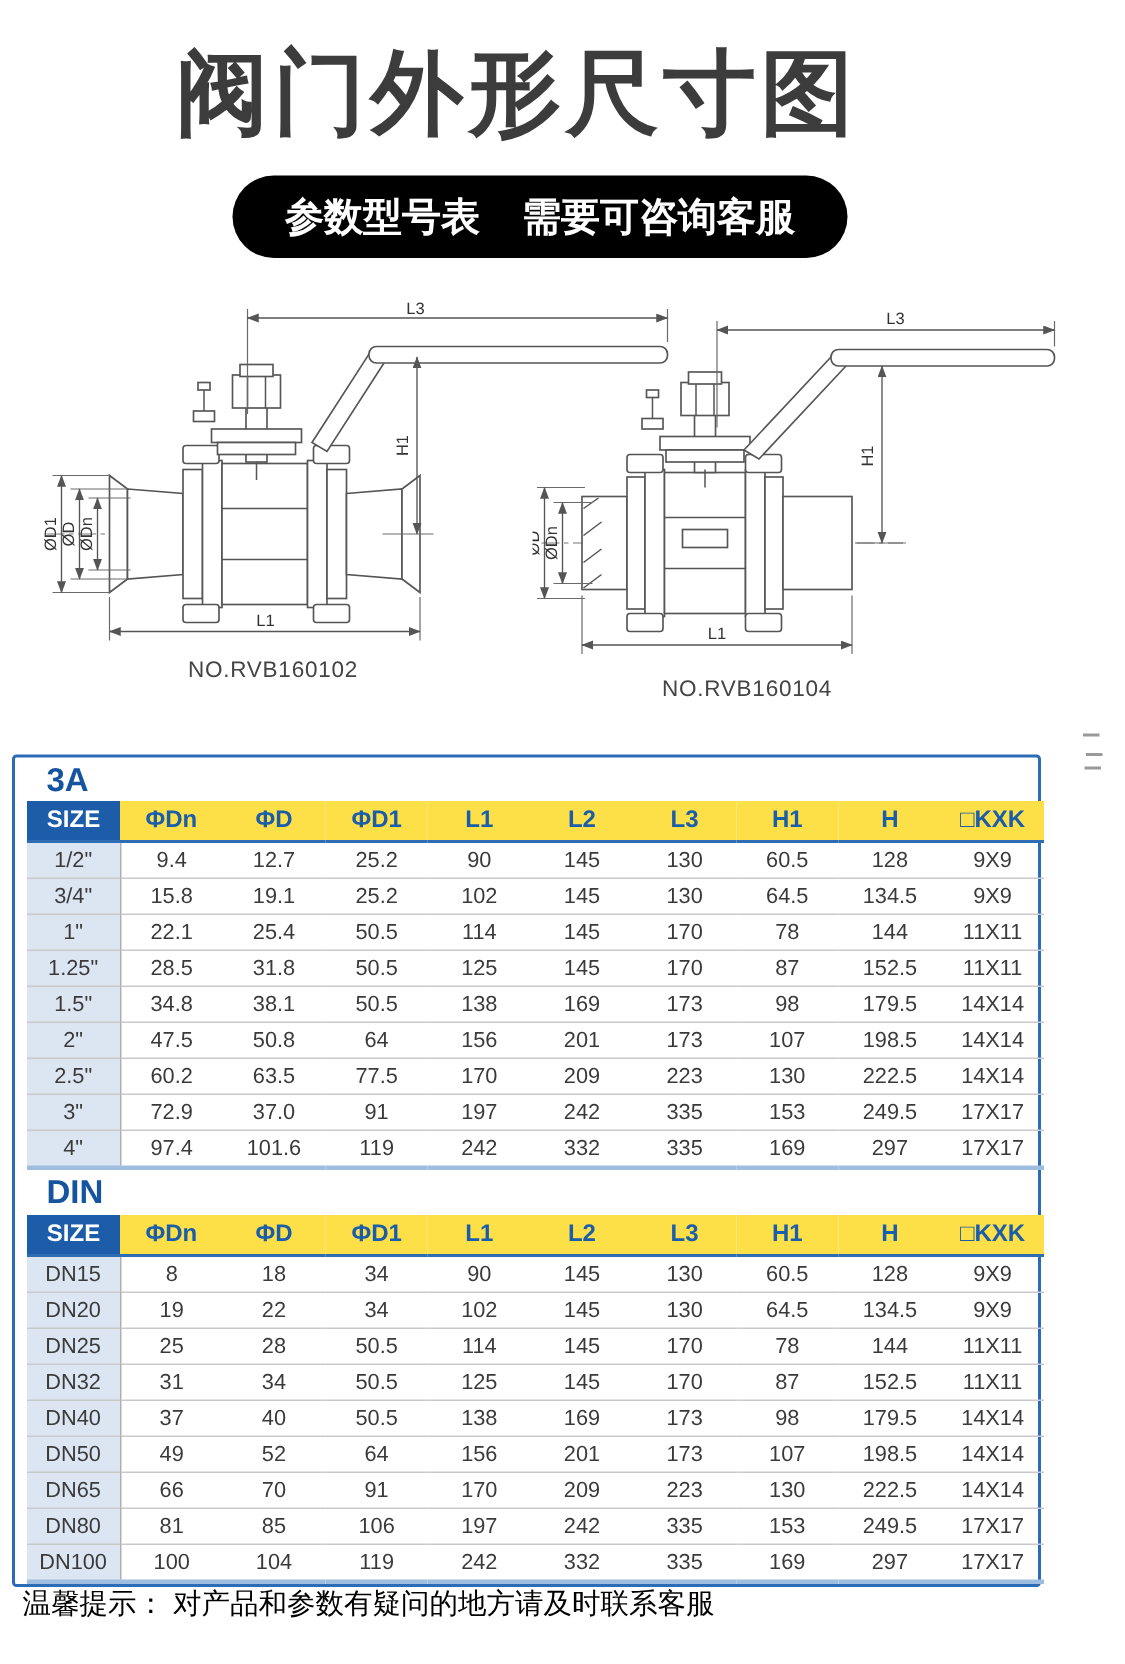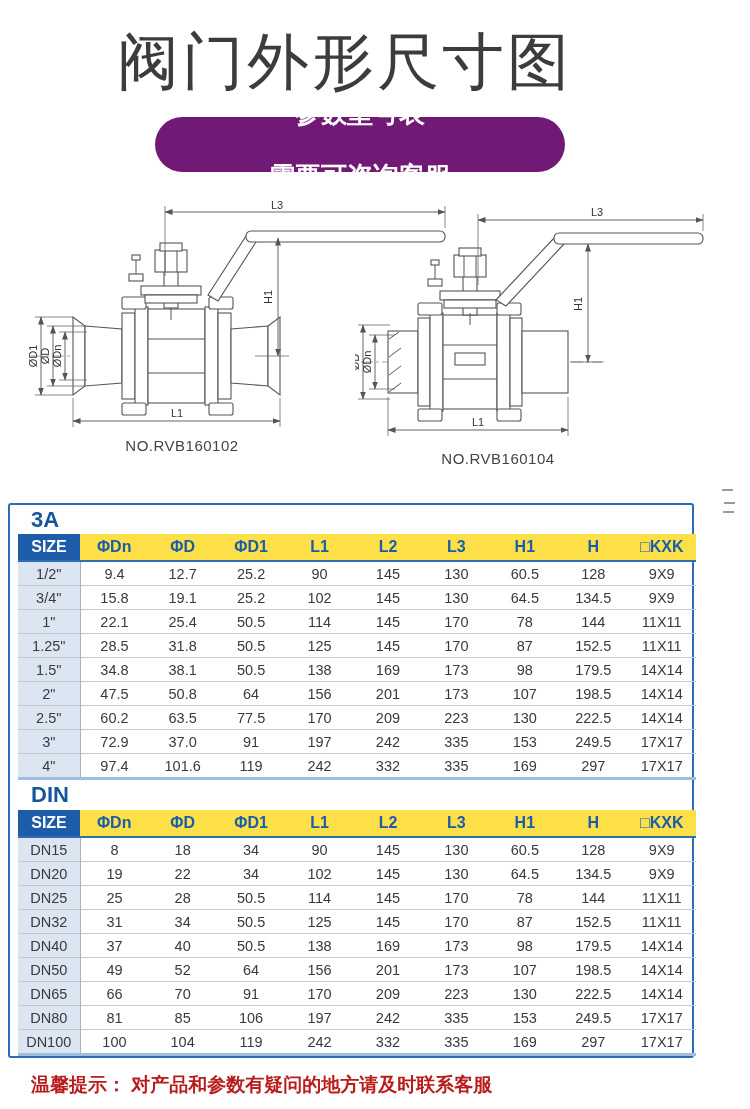--- a/index.html
+++ b/index.html
@@ -2,27 +2,27 @@
 <html><head>
 <meta charset="utf-8">
 <style>
   html,body{margin:0;padding:0;}
   body{
     width:750px;height:1109px;position:relative;background:#ffffff;
     font-family:"Liberation Sans",sans-serif;overflow:hidden;
   }
   .page-title{
     position:absolute;top:20px;left:0;width:689px;text-align:center;
-    font-size:62px;font-weight:normal;color:#3c3c3c;letter-spacing:3px;margin:0;
+    font-size:62px;font-weight:bold;color:#3c3c3c;letter-spacing:3px;margin:0;
   }
   .banner{
     position:absolute;top:117px;left:155px;width:410px;height:55px;
-    background:#701a75;border-radius:28px;
+    background:#000000;border-radius:28px;
     display:flex;align-items:center;justify-content:center;gap:28px;
-    color:#ffffff;font-weight:bold;font-size:26px;flex-direction:column;
+    color:#ffffff;font-weight:bold;font-size:26px;
   }
   svg.drawing{position:absolute;}
   #draw-left{left:25px;top:198px;}
   #draw-right{left:355px;top:205px;}
   .part{fill:#ffffff;stroke:#555555;stroke-width:1.1;}
   .ln{stroke:#555555;stroke-width:1;fill:none;}
   .ext{stroke:#6a6a6a;stroke-width:0.8;fill:none;}
   .dim{stroke:#555555;stroke-width:0.9;fill:none;}
   .cl{stroke:#777777;stroke-width:0.7;fill:none;stroke-dasharray:12 3 3 3;}
   .dlabel{font-size:11px;fill:#333333;font-family:"Liberation Sans",sans-serif;}
@@ -44,22 +44,22 @@
   table.spec th.size-h{background:#1D5CA9;color:#ffffff;}
   table.spec thead tr{border-bottom:2px solid #2E6DB4;}
   table.spec td{
     height:23px;font-size:14.5px;color:#3a3a3a;text-align:center;padding:0;
   }
   table.spec tbody tr{border-bottom:1px solid #c9c9c9;}
   table.spec tbody tr:last-child{border-bottom:3px solid #9FBEDF;}
   table.spec td:first-child{background:#DCE6F3;border-right:1px solid #b0b0b0;}
   .dash{position:absolute;width:11px;height:2px;background:#9a9a9a;}
   .tip{
-    position:absolute;left:15px;top:1056px;font-size:19px;font-weight:bold;
-    color:#b91c1c;margin:16px;
+    position:absolute;left:15px;top:1056px;font-size:19px;font-weight:normal;
+    color:#000000;margin:0;
   }
 </style>
 </head>
 <body>
 
 <h1 class="page-title">阀门外形尺寸图</h1>
 
 <div class="banner">
   <span>参数型号表</span>
   <span>需要可咨询客服</span>

